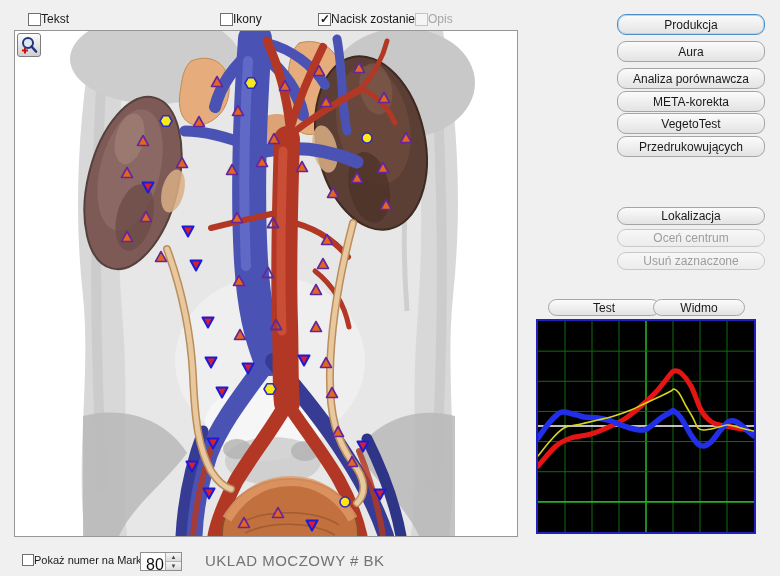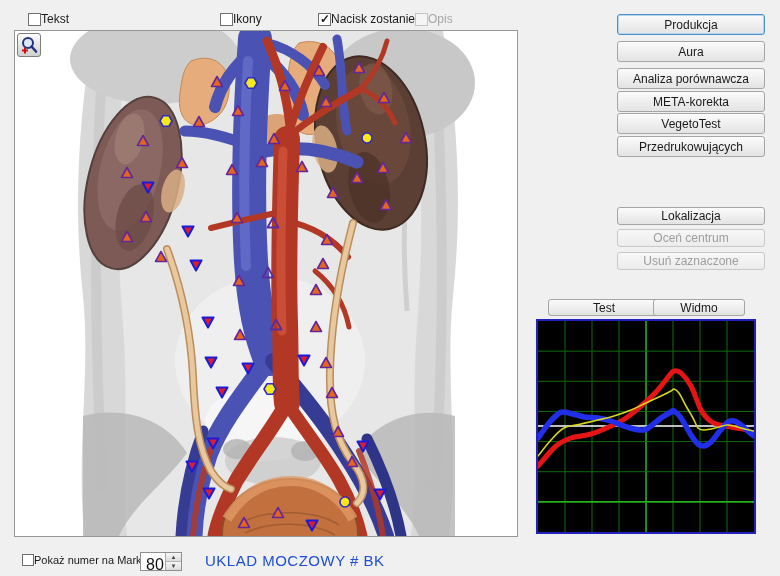--- a/index.html
+++ b/index.html
@@ -8,38 +8,38 @@
   
   .cb{position:absolute;display:flex;align-items:center;font-size:12px;color:#1a1a1a;white-space:nowrap}
   .cb .box{width:13px;height:13px;background:#fff;border:1px solid #6e6e6e;box-sizing:border-box;position:relative;flex:0 0 auto}
   .cb.checked .box::after{content:"\2713";position:absolute;left:1px;top:-2px;font-size:12px;font-weight:bold;color:#1a1a1a}
   .cb.disabled{color:#a6a6a6}
   .cb.disabled .box{border-color:#c3c3c3;background:#f5f5f5}
   .cb.small{font-size:11px}
   .cb.small .box{width:12px;height:12px}
   
   .btn{position:absolute;display:flex;align-items:center;justify-content:center;font-size:12px;color:#1a1a1a;
-       background:linear-gradient(#fbfbfb,#e3e3e3);border:1px solid #a5a5a5;border-radius:3px;box-sizing:border-box;cursor:pointer}
+       background:linear-gradient(#fbfbfb,#e3e3e3);border:1px solid #a5a5a5;border-radius:9px;box-sizing:border-box;cursor:pointer}
   .btn.side{left:617px;width:148px;height:21px}
   .btn.shorter{height:18px}
   .btn.focused{border-color:#4d90c8;box-shadow:0 0 0 1px #b5d5ec inset}
   .btn.disabled{color:#9d9d9d;border-color:#c8c8c8;background:linear-gradient(#f7f7f7,#ececec);cursor:default}
   
   .panel{position:absolute;left:14px;top:30px;width:504px;height:507px;background:#fff;border:1px solid #979797;box-sizing:border-box}
   .zoombtn{position:absolute;left:2px;top:2px;width:24px;height:24px;background:linear-gradient(#fdfdfd,#cfcfcf);
            border:1px solid #7d7d7d;border-radius:3px;box-sizing:border-box;display:flex;align-items:center;justify-content:center;cursor:pointer;z-index:5}
   
   .chart{position:absolute;left:536px;top:319px;width:220px;height:215px;background:#000;border:2px solid #2121bd;box-sizing:border-box}
   
   .spinner{position:absolute;left:140px;top:552px;width:42px;height:19px;background:#fff;border:1px solid #8f8f8f;box-sizing:border-box;display:flex}
   .spinner .val{flex:1;font-size:16px;color:#111;padding:3px 0 0 5px}
   .spinner .arrows{width:15px;border-left:1px solid #a8a8a8;display:flex;flex-direction:column}
   .spinner .arrows div{flex:1;display:flex;align-items:center;justify-content:center;font-size:6px;color:#444;background:linear-gradient(#f6f6f6,#dcdcdc);cursor:pointer}
   .spinner .arrows div:first-child{border-bottom:1px solid #b5b5b5}
-  .title{position:absolute;left:205px;top:552px;font-size:15px;color:#1d4ed8;letter-spacing:0.5px}
+  .title{position:absolute;left:205px;top:552px;font-size:15px;color:#737373;letter-spacing:0.5px}
 </style>
 </head>
 <body>
 
 <div id="app">
 
   <div class="cb" style="left:28px;top:12px">
     <span class="box"></span>
     <span>Tekst</span>
   </div>

